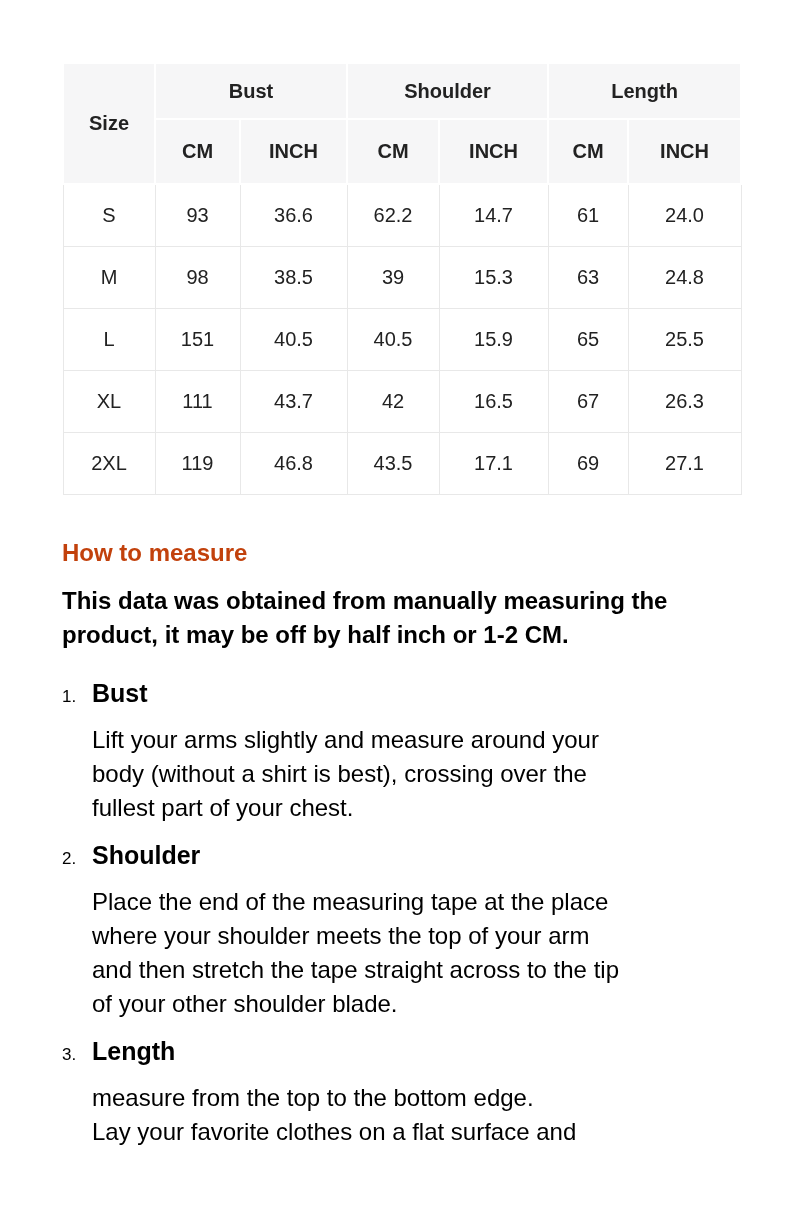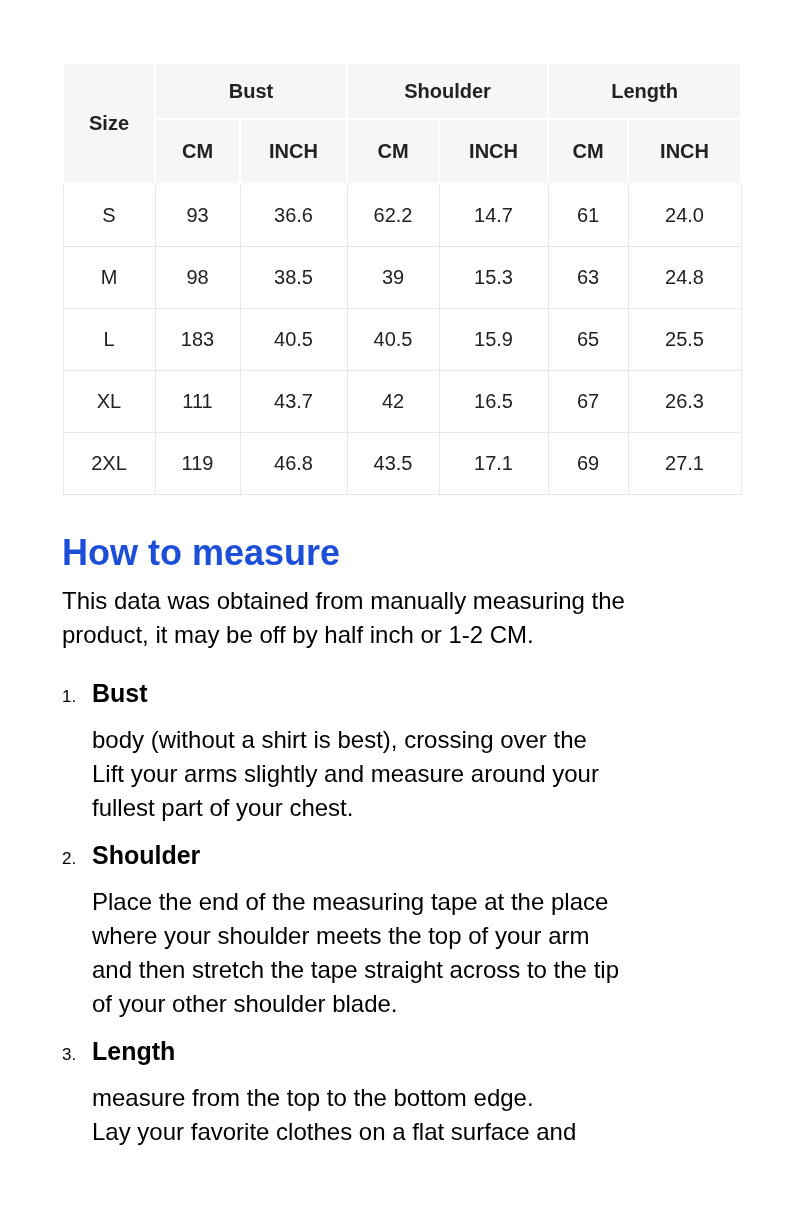--- a/index.html
+++ b/index.html
@@ -40,31 +40,32 @@
     color: #222222;
     text-align: center;
     vertical-align: middle;
     height: 62px;
     padding: 0;
     background: #ffffff;
   }
 
   
   h2.htm-title {
-    font-size: 36px;
+    font-size: 24px;
     line-height: 36px;
     font-weight: 700;
-    color: #1d4ed8;
+    color: #c2410c;
     margin: 40px 0 0 0;
   }
   .intro {
     margin: 13px 0 0 0;
     font-size: 24px;
     line-height: 34px;
     color: #000000;
+    font-weight: bold;
   }
   .line { white-space: nowrap; }
 
   .steps { margin-top: 26px; }
   .step {
     display: flex;
     align-items: baseline;
   }
   .step-num {
     flex: 0 0 30px;
@@ -131,21 +132,21 @@
         <td>M</td>
         <td>98</td>
         <td>38.5</td>
         <td>39</td>
         <td>15.3</td>
         <td>63</td>
         <td>24.8</td>
       </tr>
       <tr>
         <td>L</td>
-        <td>183</td>
+        <td>151</td>
         <td>40.5</td>
         <td>40.5</td>
         <td>15.9</td>
         <td>65</td>
         <td>25.5</td>
       </tr>
       <tr>
         <td>XL</td>
         <td>111</td>
         <td>43.7</td>
@@ -173,22 +174,22 @@
     <div class="line">product, it may be off by half inch or 1-2 CM.</div>
   </div>
 
   <div class="steps">
 
     <div class="step">
       <span class="step-num">1.</span>
       <div class="step-body">
         <div class="step-title">Bust</div>
         <div class="step-desc">
+          <div class="line">Lift your arms slightly and measure around your</div>
           <div class="line">body (without a shirt is best), crossing over the</div>
-          <div class="line">Lift your arms slightly and measure around your</div>
           <div class="line">fullest part of your chest.</div>
         </div>
       </div>
     </div>
 
     <div class="step">
       <span class="step-num">2.</span>
       <div class="step-body">
         <div class="step-title">Shoulder</div>
         <div class="step-desc">

